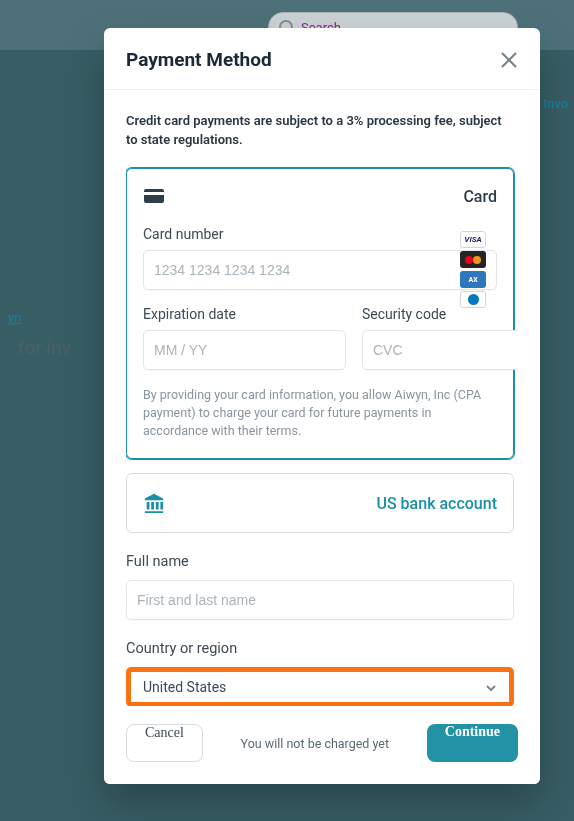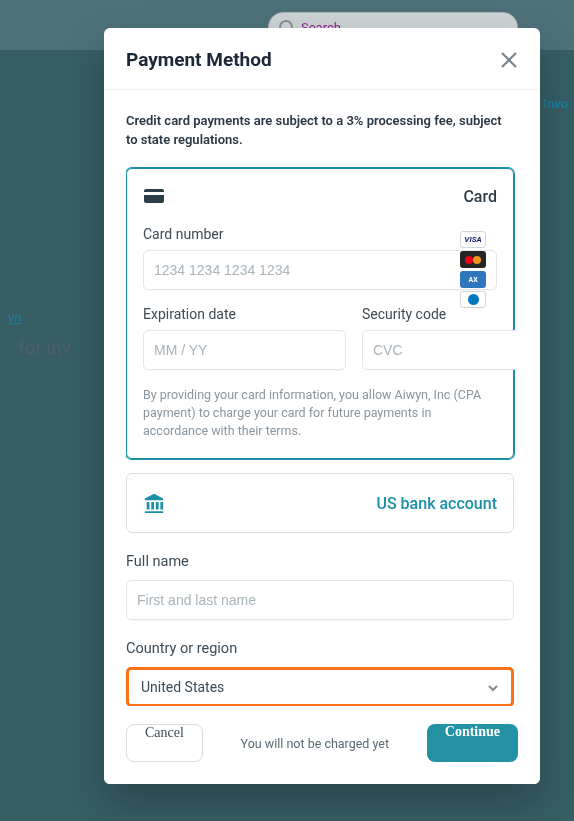--- a/index.html
+++ b/index.html
@@ -148,21 +148,21 @@
     .brand.diners::before{content:"";width:11px;height:11px;border-radius:50%;background:#0079be;}
 
     .row2 { display:flex; gap:16px; margin-top:14px;}
     .row2 > div { flex:1; }
 
     .consent { font-size:12.5px; color:#8a959e; line-height:1.45; margin-top:16px;}
 
     .section-label { font-size:14.5px; color:#3d4b56; margin-top:20px; margin-bottom:10px;}
 
     .select-box {
-      border:3px solid #f97316;
+      border:5px solid #f97316;
       border-radius:5px;
       height:40px;
       display:flex;
       align-items:center;
       justify-content:space-between;
       padding:0 12px;
       color:#3d4b56;
       font-size:14px;
       box-shadow: 0 1px 1px rgba(0,0,0,0.03);
     }

